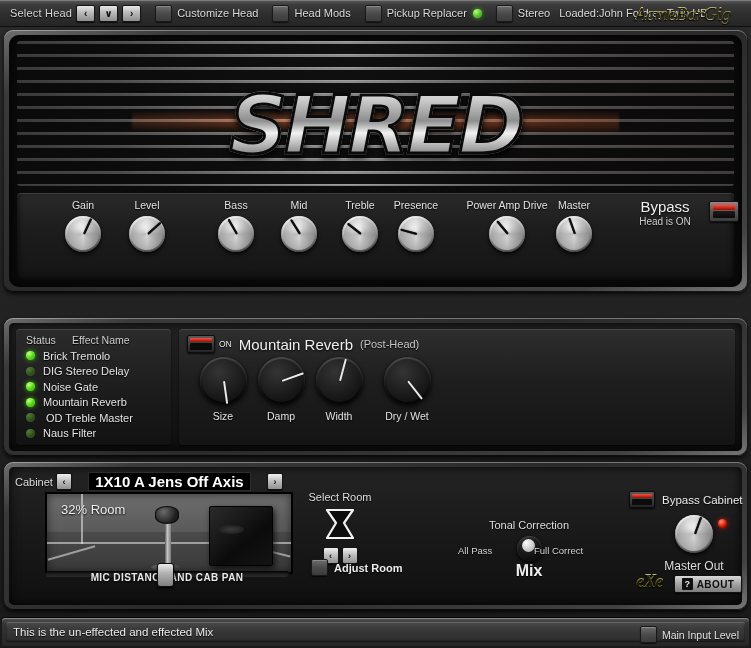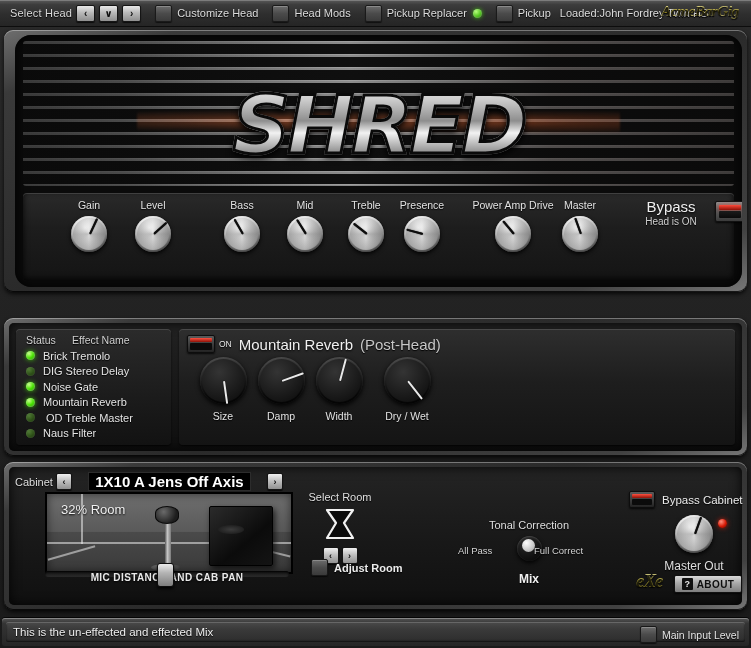--- a/index.html
+++ b/index.html
@@ -31,30 +31,30 @@
            display:flex;align-items:center;justify-content:center;
            box-shadow:0 1px 1px rgba(0,0,0,.7);cursor:pointer;}
   .sq-btn{width:15px;height:15px;border-radius:2px;margin-left:14px;
           background:linear-gradient(180deg,#6d6d6d 0%,#4b4b4b 50%,#3b3b3b 100%);
           border:1px solid #1a1a1a;
           box-shadow:inset 0 1px 0 rgba(255,255,255,.22),0 1px 1px rgba(0,0,0,.6);cursor:pointer;}
   .tb-txt{color:#dcdcdc;font-size:11px;margin-left:5px;text-shadow:0 1px 1px #000;white-space:nowrap;}
   .tb-led{width:9px;height:9px;border-radius:50%;margin-left:6px;
           background:radial-gradient(circle at 35% 30%,#b6ff7a,#4ec21a 55%,#1d5c05 100%);
           box-shadow:0 0 4px #46bb14,inset 0 0 2px rgba(255,255,255,.5);}
-  #brand{position:absolute;right:12px;top:3px;font-size:15px;font-weight:bold;font-style:italic;
+  #brand{position:absolute;right:20px;top:3px;font-size:19px;font-weight:normal;font-style:italic;
          font-family:"Liberation Serif","DejaVu Serif",serif;letter-spacing:-.3px;
          background:linear-gradient(180deg,#fffbcf 0%,#e2d46a 28%,#9a8c22 55%,#f4e98f 78%,#6f6512 100%);
          -webkit-background-clip:text;background-clip:text;color:transparent;
          text-shadow:0 1px 1px rgba(0,0,0,.9);}
 
   
   #headFrame{left:4px;top:30px;width:743px;height:262px;}
-  #headInner{position:absolute;inset:5px;border-radius:16px;background:#0b0b0b;overflow:hidden;
-             box-shadow:inset 0 0 14px rgba(0,0,0,.95);margin-left:6px;}
+  #headInner{position:absolute;inset:5px;border-radius:10px;background:#0b0b0b;overflow:hidden;
+             box-shadow:inset 0 0 14px rgba(0,0,0,.95);}
   #grille{position:absolute;left:8px;top:6px;right:8px;height:145px;border-radius:3px;overflow:hidden;
           background:
             repeating-linear-gradient(180deg,
               rgba(255,255,255,.17) 0px, rgba(255,255,255,.17) 1px,
               rgba(140,140,140,.30) 1px, rgba(140,140,140,.30) 3px,
               rgba(10,10,10,.96) 3px, rgba(10,10,10,.96) 13px),
             linear-gradient(90deg,#141414 0%,#2d2d2d 14%,#6d6d6d 34%,#8d8d8d 46%,#5e5e5e 60%,#35302f 74%,#1b1716 100%);}
   #grille::after{content:"";position:absolute;left:16%;top:46%;width:68%;height:18%;
           background:radial-gradient(ellipse at 30% 50%,rgba(255,120,60,.34),rgba(255,60,20,0) 62%),
                      radial-gradient(ellipse at 76% 55%,rgba(255,110,50,.30),rgba(255,60,20,0) 62%);
@@ -117,21 +117,21 @@
   .fx-led.off{background:radial-gradient(circle at 34% 30%,#4f7a34,#2c4f16 55%,#122806 100%);
               box-shadow:inset 0 0 2px rgba(255,255,255,.22);}
   .fx-name{color:#e4e4e4;font-size:11px;text-shadow:0 1px 1px #000;white-space:nowrap;}
 
   #fxPanel{position:absolute;left:170px;top:6px;right:7px;bottom:6px;border-radius:4px;
            background:linear-gradient(180deg,#2e2e2e 0%,#1e1e1e 45%,#141414 100%);
            box-shadow:inset 0 1px 0 rgba(255,255,255,.13),0 1px 2px rgba(0,0,0,.8);}
   #fxTitleRow{display:flex;align-items:center;padding:6px 0 0 8px;}
   #fxOnLbl{color:#e8e8e8;font-size:8.5px;margin-left:4px;text-shadow:0 1px 1px #000;}
   #fxName{color:#f0f0f0;font-size:15px;margin-left:7px;text-shadow:0 1px 2px #000;}
-  #fxPos{color:#c7c7c7;font-size:15px;margin-left:7px;text-shadow:0 1px 1px #000;}
+  #fxPos{color:#c7c7c7;font-size:11px;margin-left:7px;text-shadow:0 1px 1px #000;}
 
   
   #cabFrame{left:4px;top:462px;width:743px;height:148px;}
   #cabInner{position:absolute;inset:5px;border-radius:5px;
             background:linear-gradient(180deg,#242424 0%,#181818 55%,#101010 100%);
             box-shadow:inset 0 0 12px rgba(0,0,0,.9);}
   #cabSelRow{position:absolute;left:6px;top:6px;width:268px;height:17px;display:flex;align-items:center;}
   #cabLbl{color:#dedede;font-size:11px;text-shadow:0 1px 1px #000;margin-right:3px;}
   .sm-arrow{width:14px;height:15px;border-radius:2px;flex:0 0 auto;
         background:linear-gradient(180deg,#f0f0f0 0%,#c0c0c0 45%,#919191 100%);
@@ -184,21 +184,21 @@
        background:linear-gradient(180deg,#ff5040,#8e1208);}
   .mini-rock .base{position:absolute;left:2px;right:2px;top:7px;bottom:2px;background:#0b0b0b;border-radius:1px;}
   .rock-lbl{color:#ececec;font-size:11.5px;margin-left:7px;text-shadow:0 1px 1px #000;white-space:nowrap;}
 
   #tonal{position:absolute;left:460px;top:52px;width:120px;text-align:center;}
   #tonalKnob{width:25px;height:25px;border-radius:50%;margin:5px auto 0;position:relative;
        background:radial-gradient(circle at 36% 28%,#2a2a2a,#121212 60%,#050505 100%);
        box-shadow:0 2px 4px rgba(0,0,0,.9),inset 0 1px 2px rgba(255,255,255,.2);cursor:pointer;}
   #tonalKnob .cap{position:absolute;left:5px;top:3px;width:13px;height:13px;border-radius:50%;
        background:radial-gradient(circle at 34% 30%,#fcfcfc,#c2c2c2 65%,#8f8f8f 100%);}
-  #mixLbl{color:#f0f0f0;font-size:12px;font-weight:bold;margin-top:11px;text-shadow:0 1px 1px #000;}
+  #mixLbl{color:#f0f0f0;font-size:16px;font-weight:bold;margin-top:1px;text-shadow:0 1px 1px #000;}
   #allPass{position:absolute;left:449px;top:78px;color:#d4d4d4;font-size:9.5px;text-shadow:0 1px 1px #000;}
   #fullCorr{position:absolute;left:525px;top:78px;color:#d4d4d4;font-size:9.5px;text-shadow:0 1px 1px #000;}
 
   #masterOut{position:absolute;left:645px;top:48px;width:80px;text-align:center;}
   #moLed{position:absolute;right:7px;top:4px;width:9px;height:9px;border-radius:50%;
        background:radial-gradient(circle at 35% 30%,#ff8f7e,#d81a06 55%,#5e0700 100%);
        box-shadow:0 0 5px rgba(225,30,10,.8);}
   #exe{position:absolute;left:636px;top:570px;font-size:19px;font-style:italic;font-weight:bold;
        font-family:"Liberation Serif","DejaVu Serif",serif;letter-spacing:-1px;
        background:linear-gradient(180deg,#f5f0b8,#b5a93e 45%,#6d6419 100%);
@@ -239,21 +239,21 @@
     <span class="tb-txt">Customize Head</span>
 
     <div class="sq-btn"></div>
     <span class="tb-txt">Head Mods</span>
 
     <div class="sq-btn"></div>
     <span class="tb-txt">Pickup Replacer</span>
     <span class="tb-led"></span>
 
     <div class="sq-btn"></div>
-    <span class="tb-txt">Pickup</span>
+    <span class="tb-txt">Stereo</span>
     <span class="tb-txt" style="margin-left:9px">Loaded:John Fordrey Twin HB</span>
 
     <div id="brand">AcmeBarGig</div>
   </div>
 
   <div class="bezel" id="headFrame">
     <div id="headInner">
 
       <div id="grille"></div>
       <div id="logoWrap">

